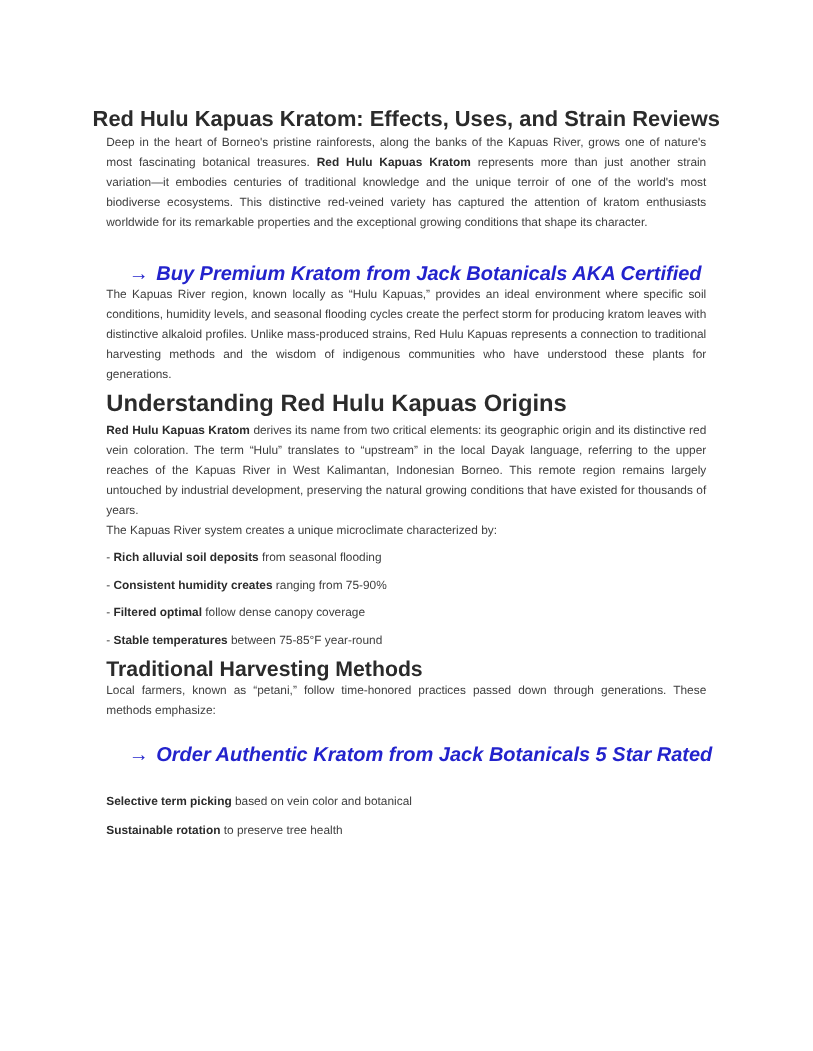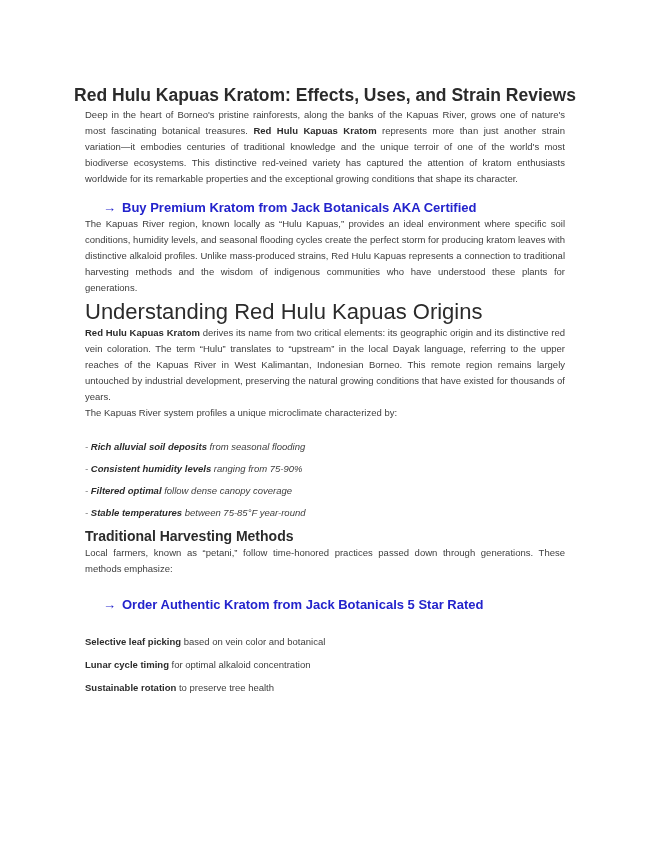--- a/index.html
+++ b/index.html
@@ -29,51 +29,52 @@
     text-align: justify;
     text-justify: inter-word;
   }
   p.body strong, .item strong { font-weight: 700; color: var(--heading-text, #2e2e2e); }
   .p-intro   { margin-top: 19px; }
   .p-region  { margin-top: 21px; }
   .p-origins { margin-top: 10px; }
   .p-microlead { margin-top: 4px; text-align: left; }
   .p-harvest { margin-top: 14px; }
   .cta {
-    margin: 13px 0 0 18px;
-    font-size: 13px;
+    margin: 25px 0 0 18px;
+    font-size: 16px;
     line-height: 16px;
     white-space: nowrap;
+    font-style: italic;
   }
   .cta-2 { margin-top: 20px; }
   .cta .arrow {
     color: var(--link-blue, #2323cc);
     font-weight: 400;
     margin-right: 6px;
   }
   .cta a {
     color: var(--link-blue, #2323cc);
     font-weight: 700;
     text-decoration: none;
   }
   h2.section {
     margin: 3px 0 0;
-    font-size: 22px;
+    font-size: 19px;
     line-height: 26px;
-    font-weight: 400;
+    font-weight: 700;
     color: var(--heading-text, #2b2b2b);
   }
   h3.subsection {
     margin: 6px 0 0;
-    font-size: 14px;
+    font-size: 17px;
     line-height: 18px;
     font-weight: 700;
     color: var(--heading-text, #2b2b2b);
   }
-  .mlist { margin-top: 18px; font-style: italic; }
+  .mlist { margin-top: 6px; }
   .mlist .item {
     font-size: 9.5px;
     line-height: 16px;
     margin: 0 0 6px 0;
   }
   .hlist { margin-top: 21px; }
   .hlist .item {
     font-size: 9.5px;
     line-height: 16px;
   }
@@ -89,34 +90,33 @@
   <p class="body p-intro"><span>Deep in the heart of Borneo's pristine rainforests, along the banks of the Kapuas River, grows one of nature's most fascinating botanical treasures. </span><strong>Red Hulu Kapuas Kratom</strong><span> represents more than just another strain variation—it embodies centuries of traditional knowledge and the unique terroir of one of the world's most biodiverse ecosystems. This distinctive red-veined variety has captured the attention of kratom enthusiasts worldwide for its remarkable properties and the exceptional growing conditions that shape its character.</span></p>
 
   <div class="cta cta-1"><span class="arrow">→</span><a href="#">Buy Premium Kratom from Jack Botanicals AKA Certified</a></div>
 
   <p class="body p-region">The Kapuas River region, known locally as “Hulu Kapuas,” provides an ideal environment where specific soil conditions, humidity levels, and seasonal flooding cycles create the perfect storm for producing kratom leaves with distinctive alkaloid profiles. Unlike mass-produced strains, Red Hulu Kapuas represents a connection to traditional harvesting methods and the wisdom of indigenous communities who have understood these plants for generations.</p>
 
   <h2 class="section">Understanding Red Hulu Kapuas Origins</h2>
 
   <p class="body p-origins"><strong>Red Hulu Kapuas Kratom</strong><span> derives its name from two critical elements: its geographic origin and its distinctive red vein coloration. The term “Hulu” translates to “upstream” in the local Dayak language, referring to the upper reaches of the Kapuas River in West Kalimantan, Indonesian Borneo. This remote region remains largely untouched by industrial development, preserving the natural growing conditions that have existed for thousands of years.</span></p>
 
-  <p class="body p-microlead">The Kapuas River system profiles a unique microclimate characterized by:</p>
+  <p class="body p-microlead">The Kapuas River system creates a unique microclimate characterized by:</p>
 
   <div class="mlist">
     <div class="item"><span>- </span><strong>Rich alluvial soil deposits</strong><span> from seasonal flooding</span></div>
-    <div class="item"><span>- </span><strong>Consistent humidity levels</strong><span> ranging from 75-90%</span></div>
+    <div class="item"><span>- </span><strong>Consistent humidity creates</strong><span> ranging from 75-90%</span></div>
     <div class="item"><span>- </span><strong>Filtered optimal</strong><span> follow dense canopy coverage</span></div>
     <div class="item"><span>- </span><strong>Stable temperatures</strong><span> between 75-85°F year-round</span></div>
   </div>
 
   <h3 class="subsection">Traditional Harvesting Methods</h3>
 
   <p class="body p-harvest">Local farmers, known as “petani,” follow time-honored practices passed down through generations. These methods emphasize:</p>
 
   <div class="cta cta-2"><span class="arrow">→</span><a href="#">Order Authentic Kratom from Jack Botanicals 5 Star Rated</a></div>
 
   <div class="hlist">
-    <div class="item"><strong>Selective leaf picking</strong><span> based on vein color and botanical</span></div>
-    <div class="item"><strong>Lunar cycle timing</strong><span> for optimal alkaloid concentration</span></div>
+    <div class="item"><strong>Selective term picking</strong><span> based on vein color and botanical</span></div>
     <div class="item"><strong>Sustainable rotation</strong><span> to preserve tree health</span></div>
   </div>
 
 </div>
 
 </body></html>

